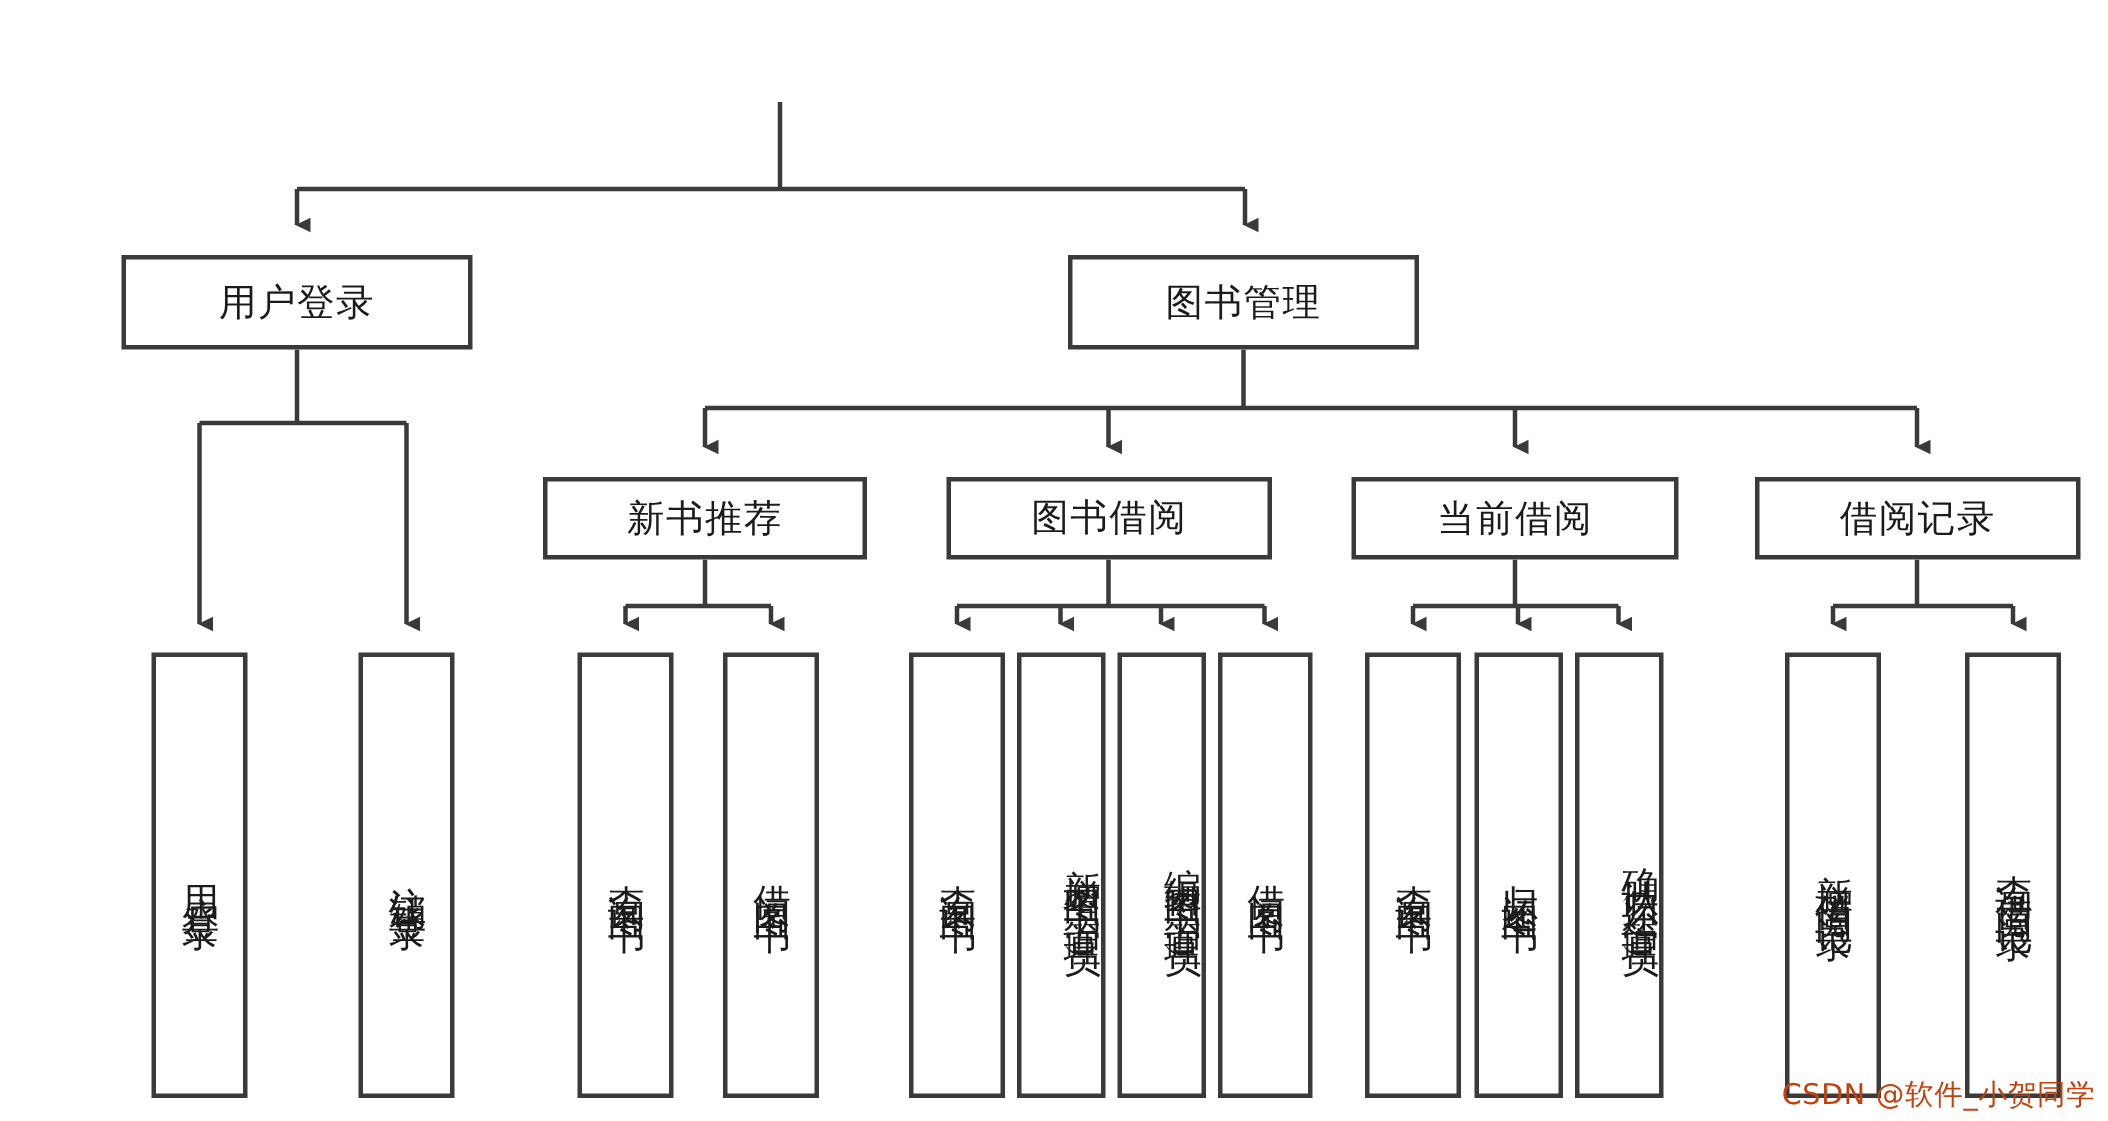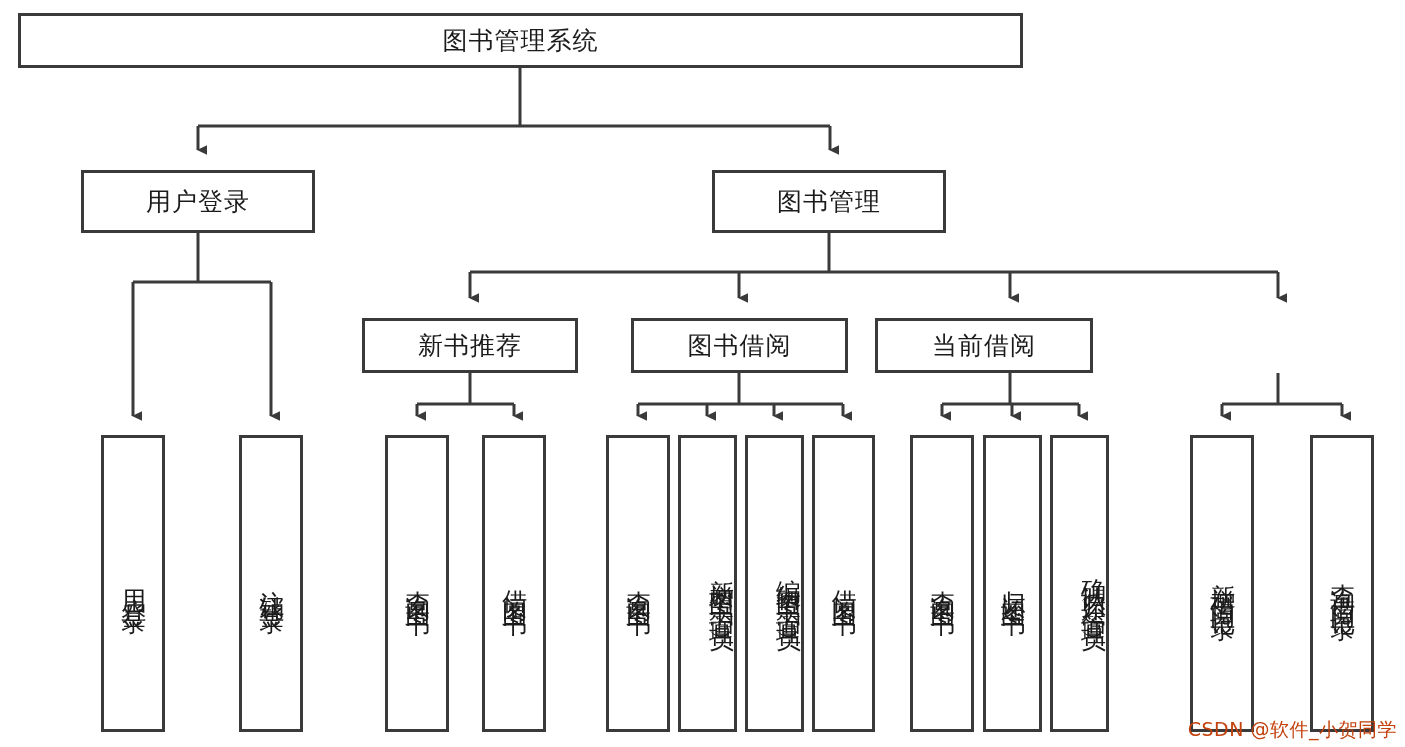--- a/index.html
+++ b/index.html
@@ -93,28 +93,28 @@
       <path d="M1012,404 L1012,416" marker-end="url(#arrow)"></path>
       <path d="M1079,404 L1079,416" marker-end="url(#arrow)"></path>
 
       <path d="M1278,373 L1278,404"></path>
       <path d="M1222,404 L1342,404"></path>
       <path d="M1222,404 L1222,416" marker-end="url(#arrow)"></path>
       <path d="M1342,404 L1342,416" marker-end="url(#arrow)"></path>
     </g>
   </svg>
 
-  <div class="node horiz root" style="left: 18px; top: 13px; width: 1005px; height: 55px;">图书管理系统</div>
 
   <div class="node horiz" style="left: 81px; top: 170px; width: 234px; height: 63px;">用户登录</div>
   <div class="node horiz" style="left: 712px; top: 170px; width: 234px; height: 63px;">图书管理</div>
 
   <div class="node horiz" style="left: 362px; top: 318px; width: 216px; height: 55px;">新书推荐</div>
   <div class="node horiz" style="left: 631px; top: 318px; width: 217px; height: 55px; font-family: Liberation Serif, serif;">图书借阅</div>
-  <div class="node horiz" style="left: 875px; top: 318px; width: 218px; height: 55px;">当前借阅</div>
+  <div class="node horiz" style="left: 901px; top: 318px; width: 218px; height: 55px;">当前借阅</div>
+  <div class="node horiz" style="left: 1170px; top: 318px; width: 217px; height: 55px;">借阅记录</div>
 
   <div class="node leaf centered" style="left: 101px; top: 435px; width: 64px; height: 297px;">用户登录</div>
   <div class="node leaf centered" style="left: 239px; top: 435px; width: 64px; height: 297px;">注销登录</div>
   <div class="node leaf centered" style="left: 385px; top: 435px; width: 64px; height: 297px;">查询图书</div>
   <div class="node leaf centered" style="left: 482px; top: 435px; width: 64px; height: 297px;">借阅图书</div>
   <div class="node leaf centered" style="left: 606px; top: 435px; width: 64px; height: 297px;">查询图书</div>
   <div class="node leaf" style="left: 678px; top: 435px; width: 59px; height: 297px;">新增图书（管理员）</div>
   <div class="node leaf" style="left: 745px; top: 435px; width: 59px; height: 297px;">编辑图书（管理员）</div>
   <div class="node leaf centered" style="left: 812px; top: 435px; width: 63px; height: 297px;">借阅图书</div>
   <div class="node leaf centered" style="left: 910px; top: 435px; width: 64px; height: 297px;">查询图书</div>

